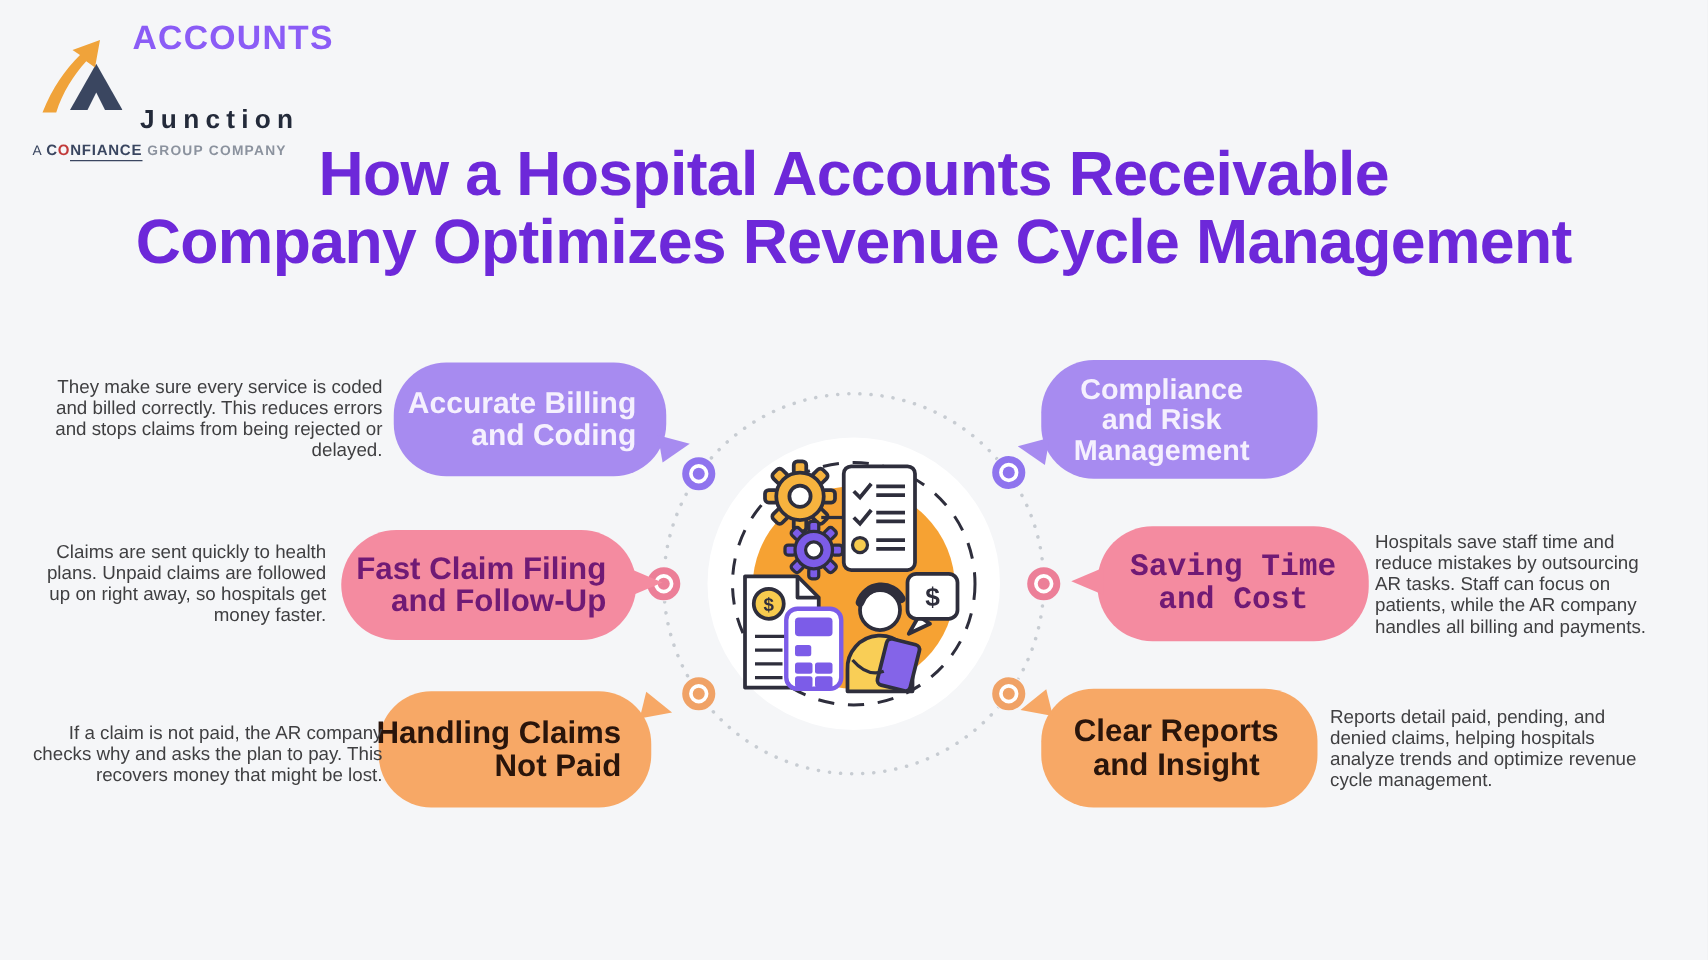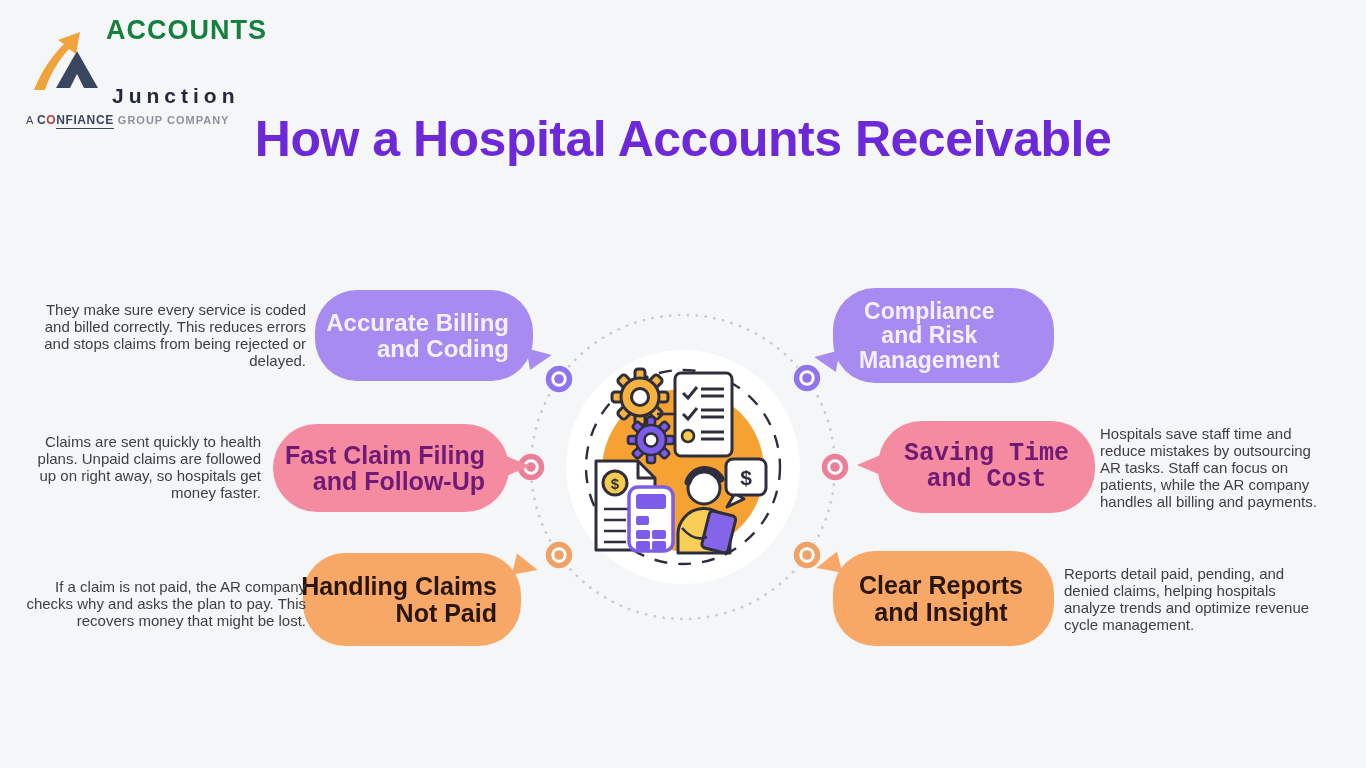--- a/index.html
+++ b/index.html
@@ -2,21 +2,21 @@
 <html><head>
 <meta charset="utf-8">
 <style>
   html,body{margin:0;padding:0;}
   body{background:#e9eaee;font-family:"Liberation Sans",sans-serif;}
   .canvas{position:relative;width:1366px;height:768px;background:#f5f6f8;overflow:hidden;}
 
   
   .logo{position:absolute;left:26px;top:16px;}
   .logo-row{display:flex;align-items:center;gap:8px;}
-  .logo-text .brand-top{font-size:27px;font-weight:700;letter-spacing:1px;color:#15803d;line-height:28px;}
+  .logo-text .brand-top{font-size:27px;font-weight:700;letter-spacing:1px;color:#8b5cf6;line-height:28px;}
   .logo-text .brand-bottom{font-size:21px;font-weight:600;letter-spacing:5px;color:#232a3a;line-height:24px;padding-left:6px;margin-top:40px;}
   .tagline{margin-top:5px;font-size:11px;letter-spacing:.6px;color:#3a4660;white-space:pre;}
   .tagline .bold{font-weight:700;font-size:12px;}
   .tagline .o-red{color:#c23b3b;font-weight:700;font-size:12px;}
   .tagline .underlined{border-bottom:1.5px solid #3a4660;padding-bottom:1px;}
   .tagline .suffix{color:#8b929e;font-weight:600;letter-spacing:1px;}
 
   
   .title{position:absolute;top:112px;left:0;width:1366px;text-align:center;
          font-size:50px;line-height:54px;font-weight:700;letter-spacing:-.5px;color:#6d28d9;white-space:pre;}
@@ -72,21 +72,21 @@
         </svg>
       </span>
       <div class="logo-text">
         <div class="brand-top">ACCOUNTS</div>
         <div class="brand-bottom">Junction</div>
       </div>
     </div>
     <div class="tagline"><span>A </span><span class="bold">C</span><span class="o-red">O</span><span class="bold underlined">NFIANCE</span><span class="suffix"> GROUP COMPANY</span></div>
   </div>
 
-  <div class="title"><span>How a Hospital Accounts Receivable</span><br></div>
+  <div class="title"><span>How a Hospital Accounts Receivable</span><br><span>Company Optimizes Revenue Cycle Management</span></div>
 
   <svg class="center-svg" width="480" height="480" viewBox="0 0 480 480">
 
     <circle cx="240" cy="240" r="152" fill="none" stroke="#c7ccd2" stroke-width="2.8" stroke-linecap="round" stroke-dasharray="0.1 8.8"></circle>
 
     <circle cx="240" cy="240" r="117" fill="#ffffff"></circle>
 
     <circle cx="240" cy="240" r="97" fill="none" stroke="#2e2e3c" stroke-width="2.4" stroke-dasharray="13 11"></circle>
 
     <circle cx="240" cy="243" r="81" fill="#f6a233"></circle>

